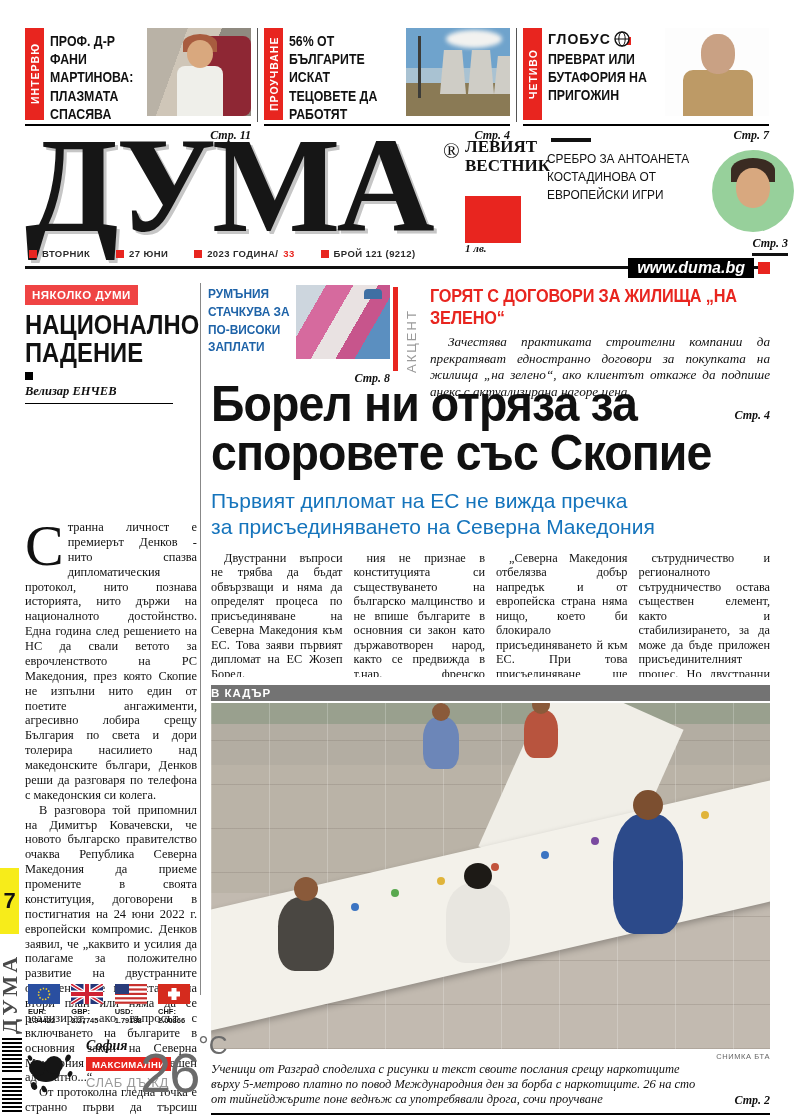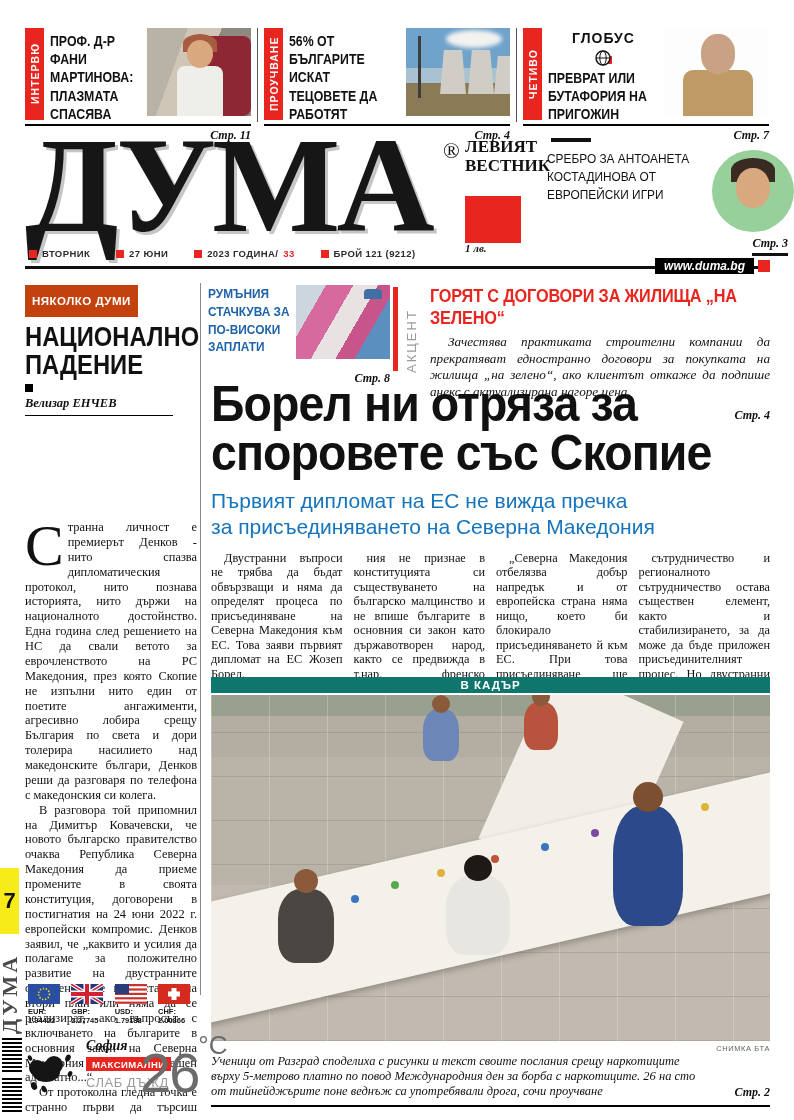--- a/index.html
+++ b/index.html
@@ -16,21 +16,21 @@
   .tmain{display:flex;height:92px;gap:6px;}
   .ttag{width:19px;background:#e8251f;color:#fff;font-weight:bold;font-size:10.5px;
         letter-spacing:1px;display:flex;align-items:center;justify-content:center;
         writing-mode:vertical-rl;transform:rotate(180deg);}
   .ttitle{font-weight:bold;font-size:14px;line-height:1.3;padding-top:4px;}
   .ttxt{flex:1;overflow:hidden;}
   .tphoto{width:104px;height:88px;position:relative;overflow:hidden;flex:none;}
   .trule{border-top:2px solid #000;margin-top:4px;}
   .tpage{margin-top:2px;}
   .globus{display:flex;align-items:center;gap:3px;font-weight:bold;font-size:14px;
-          letter-spacing:1px;padding-top:2px;flex-direction:column;}
+          letter-spacing:1px;padding-top:2px;}
 
   
   .ph-interview{background:linear-gradient(110deg,#b9b2a6 0 30%,#cfc6b8 30% 55%,#8f8a80 55% 100%);}
   .ph-interview .chair{position:absolute;right:0;top:8px;width:48px;height:80px;background:#8e2734;border-radius:8px;}
   .ph-interview .coat{position:absolute;left:30px;top:38px;width:46px;height:50px;background:#efefea;border-radius:8px 8px 0 0;}
   .ph-interview .head{position:absolute;left:40px;top:12px;width:26px;height:28px;background:#d9a87e;border-radius:50%;}
   .ph-interview .hair{position:absolute;left:36px;top:6px;width:34px;height:18px;background:#a85c3f;border-radius:50% 50% 0 0;}
   .ph-plant{background:linear-gradient(180deg,#6fa3cc 0 45%,#a9c2d2 45% 62%,#8a7a55 62% 100%);}
   .ph-plant .tower{position:absolute;bottom:22px;width:26px;height:44px;background:#cfcdc6;
                    clip-path:polygon(15% 0,85% 0,100% 100%,0 100%);}
@@ -62,28 +62,28 @@
   .sport-page-rule{width:36px;height:3px;background:#111;margin:2px 6px 0 auto;}
   .dateline{position:absolute;left:4px;top:112px;display:flex;align-items:center;gap:26px;
             font-size:9.5px;font-weight:bold;letter-spacing:.4px;color:#2b2b2b;}
   .dl-item{display:flex;align-items:center;gap:5px;}
   .dl-sq{width:8px;height:8px;background:#e8251f;flex:none;}
   .dl-week{color:#e8251f;}
   .price{position:absolute;left:440px;top:106px;font-family:"Liberation Serif",serif;
          font-style:italic;font-weight:bold;font-size:11px;}
   .mastrule{position:absolute;left:25px;right:24px;top:266px;height:3px;background:#101010;}
   .website{position:absolute;right:24px;top:258px;display:flex;align-items:center;gap:4px;}
-  .website .wtxt{background:#000;color:#fff;font-style:italic;font-weight:bold;font-size:12px;padding:1px 9px;}
+  .website .wtxt{background:#000;color:#fff;font-style:italic;font-weight:bold;font-size:16px;padding:1px 9px;}
   .website .wsq{width:12px;height:12px;background:#e8251f;}
 
   
   .vdiv{position:absolute;left:200px;top:283px;height:712px;width:1px;background:#888;}
   .opinion-head{position:absolute;left:25px;top:285px;width:172px;}
-  .badge{display:inline-block;background:#c2410c;color:#fff;font-weight:bold;font-size:11.5px;
-         letter-spacing:.5px;padding:10px 7px;}
+  .badge{display:inline-block;background:#ef4444;color:#fff;font-weight:bold;font-size:11.5px;
+         letter-spacing:.5px;padding:4px 7px;}
   .op-title{font-weight:bold;font-size:27px;line-height:1.02;margin-top:7px;}
   .op-sq{width:8px;height:8px;background:#000;margin:5px 0 4px;}
   .op-author{font-family:"Liberation Serif",serif;font-style:italic;font-weight:bold;font-size:12.5px;}
   .op-rule{border-top:1.5px solid #000;width:148px;margin-top:4px;}
   .romania{position:absolute;left:208px;top:285px;width:182px;}
   .rom-row{display:flex;gap:5px;}
   .rom-title{color:#1e63a8;font-weight:bold;font-size:13.5px;line-height:1.32;flex:1;}
   .rom-photo{width:94px;height:74px;position:relative;overflow:hidden;flex:none;
              background:linear-gradient(120deg,#cdd6de 0 22%,#d66a9e 22% 42%,#e9e2e2 42% 60%,#c7558c 60% 74%,#5b8fc0 74% 100%);}
   .rom-photo .cap{position:absolute;right:8px;top:4px;width:18px;height:10px;background:#3f6fa3;border-radius:4px 4px 0 0;}
@@ -99,21 +99,21 @@
   .ak-page{margin-top:8px;}
 
   
   .article{position:absolute;left:211px;top:380px;right:24px;}
   .headline{font-weight:bold;font-size:50px;line-height:.98;letter-spacing:-1px;white-space:pre-line;
             transform:scaleX(.93);transform-origin:0 0;width:108%;}
   .subhead{color:#1574bc;font-size:21px;line-height:1.26;margin-top:10px;white-space:pre-line;}
   .cols{display:flex;gap:11px;margin-top:10px;font-family:"Liberation Serif",serif;
         font-size:12.3px;line-height:1.18;text-align:justify;}
   .col{flex:1;height:126px;overflow:hidden;white-space:pre-line;text-indent:13px;}
-  .kadur{margin-top:0;background:#0f766e;color:#fff;text-align:center;font-weight:bold;
+  .kadur{margin-top:8px;background:#737373;color:#fff;text-align:left;font-weight:bold;
          font-size:11.5px;letter-spacing:1px;padding:2px 0;}
   .photo{margin-top:2px;height:346px;position:relative;overflow:hidden;
          background:linear-gradient(180deg,#99a08e 0 6%,#b3ada2 6% 18%,#bab3a7 18% 55%,#c2bab0 55% 100%);}
   .photo .tiles{position:absolute;inset:0;
          background:repeating-linear-gradient(90deg,rgba(255,255,255,.22) 0 1px,transparent 1px 58px),
                     repeating-linear-gradient(0deg,rgba(120,110,100,.25) 0 1px,transparent 1px 44px);}
   .photo .canvas{position:absolute;left:-60px;top:138px;width:130%;height:118px;background:#f3f1ea;
                  transform:rotate(-13deg);box-shadow:0 3px 6px rgba(0,0,0,.25);}
   .photo .canvas2{position:absolute;left:300px;top:-10px;width:140px;height:190px;background:#f0eee7;
                   transform:rotate(24deg);}

